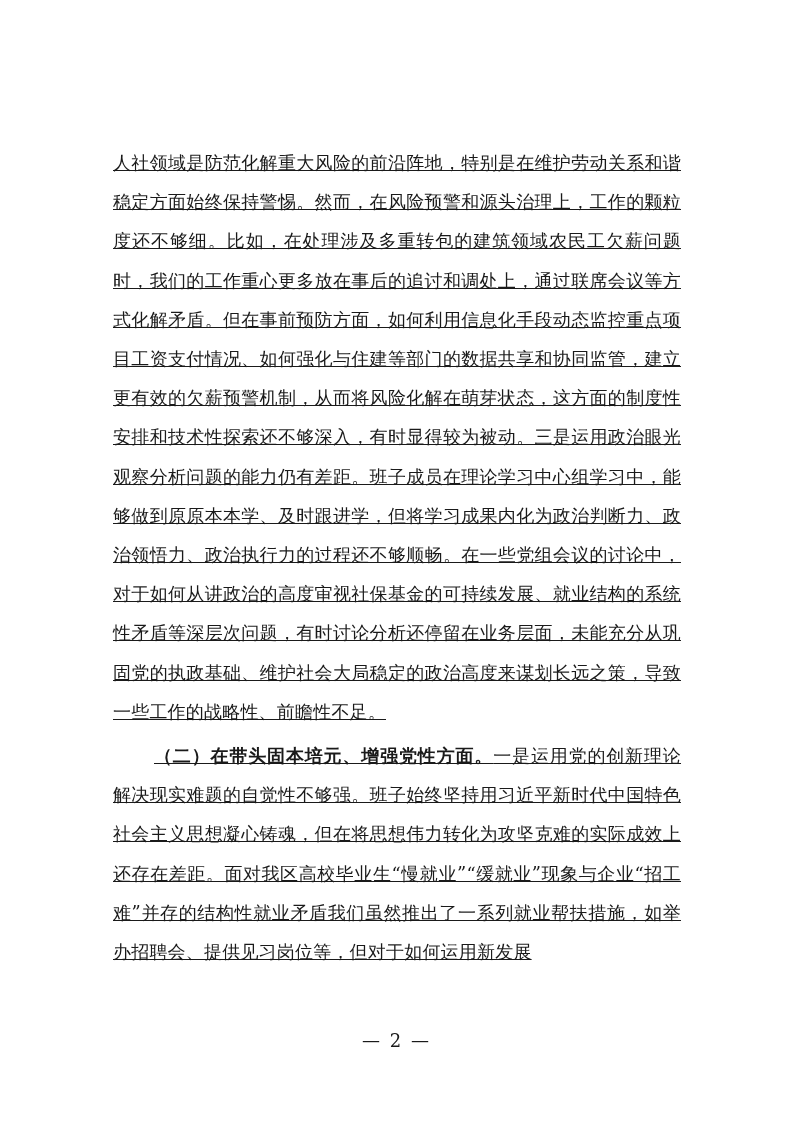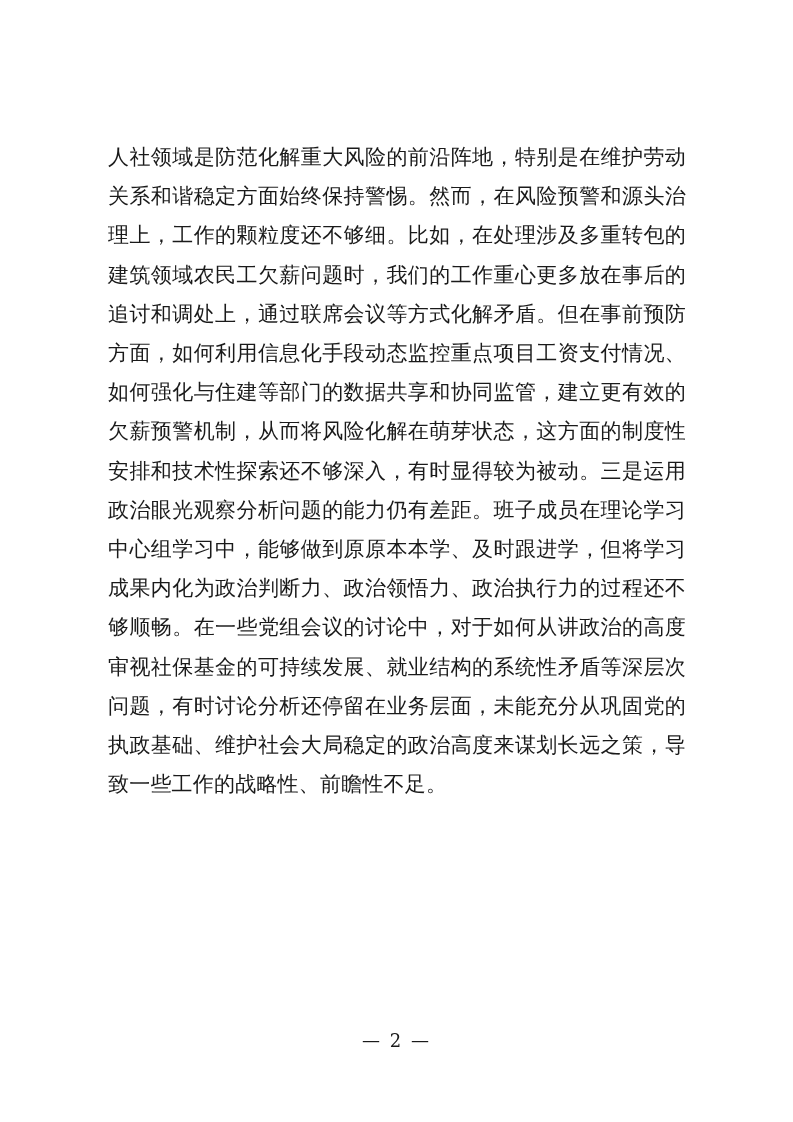--- a/index.html
+++ b/index.html
@@ -17,28 +17,29 @@
     font-family: "DejaVu Serif", "Liberation Serif", serif;
     overflow: hidden;
   }
   .content {
     position: absolute;
     left: 108px;
     top: 138px;
     width: 578px;
   }
   .para {
-    margin: 0;
-    font-size: 21px;
+    margin: 5px;
+    font-size: 18px;
     line-height: 39.2px;
     color: #1a1a1a;
     text-align: justify;
     text-justify: inter-ideograph;
     letter-spacing: 0.2px;
     font-family: "DejaVu Serif", "Liberation Serif", serif;
+    text-decoration: underline;
   }
   .para + .para {
     margin-top: 0;
   }
   .indent {
     text-indent: 41px;
   }
   .bold-head {
     font-weight: bold;
   }
@@ -56,18 +57,19 @@
 </style>
 </head>
 <body>
 
 <div class="page">
 
   <div class="content">
 
     <p class="para">人社领域是防范化解重大风险的前沿阵地，特别是在维护劳动关系和谐稳定方面始终保持警惕。然而，在风险预警和源头治理上，工作的颗粒度还不够细。比如，在处理涉及多重转包的建筑领域农民工欠薪问题时，我们的工作重心更多放在事后的追讨和调处上，通过联席会议等方式化解矛盾。但在事前预防方面，如何利用信息化手段动态监控重点项目工资支付情况、如何强化与住建等部门的数据共享和协同监管，建立更有效的欠薪预警机制，从而将风险化解在萌芽状态，这方面的制度性安排和技术性探索还不够深入，有时显得较为被动。三是运用政治眼光观察分析问题的能力仍有差距。班子成员在理论学习中心组学习中，能够做到原原本本学、及时跟进学，但将学习成果内化为政治判断力、政治领悟力、政治执行力的过程还不够顺畅。在一些党组会议的讨论中，对于如何从讲政治的高度审视社保基金的可持续发展、就业结构的系统性矛盾等深层次问题，有时讨论分析还停留在业务层面，未能充分从巩固党的执政基础、维护社会大局稳定的政治高度来谋划长远之策，导致一些工作的战略性、前瞻性不足。</p>
 
+    <p class="para indent"><span class="bold-head">（二）在带头固本培元、增强党性方面。</span><span>一是运用党的创新理论解决现实难题的自觉性不够强。班子始终坚持用习近平新时代中国特色社会主义思想凝心铸魂，但在将思想伟力转化为攻坚克难的实际成效上还存在差距。面对我区高校毕业生“慢就业”“缓就业”现象与企业“招工难”并存的结构性就业矛盾我们虽然推出了一系列就业帮扶措施，如举办招聘会、提供见习岗位等，但对于如何运用新发展</span></p>
 
   </div>
 
   <div class="footer">— 2 —</div>
 
 </div>
 
 </body></html>

